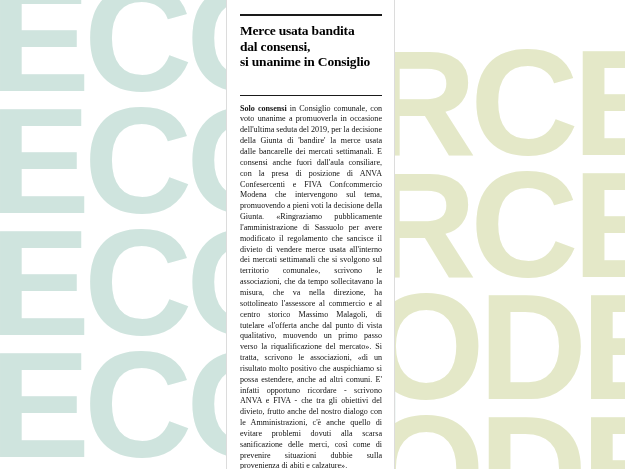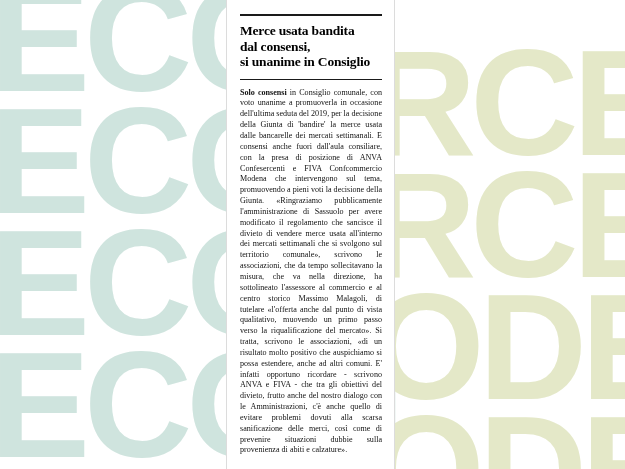--- a/index.html
+++ b/index.html
@@ -100,21 +100,21 @@
     height: 2px;
     background: #1a1a1a;
     margin: 0 0 7px 0;
   }
   .headline {
     font-family: "Liberation Serif", serif;
     font-weight: bold;
     font-size: 13.5px;
     line-height: 1.15;
     color: #000000;
-    margin: 0 0 9px 0;
+    margin: 0 0 25px 0;
     letter-spacing: -0.2px;
   }
   .headline .hl-line { display: block; }
   .rule-mid {
     height: 1px;
     background: #1a1a1a;
     margin: 0 0 7px 0;
   }
   .body-text {
     font-family: "Liberation Serif", serif;

